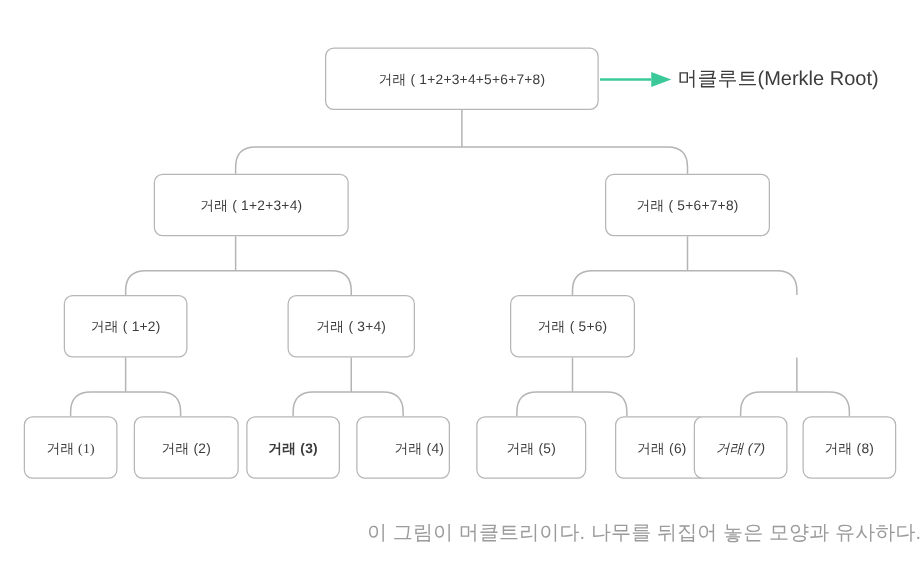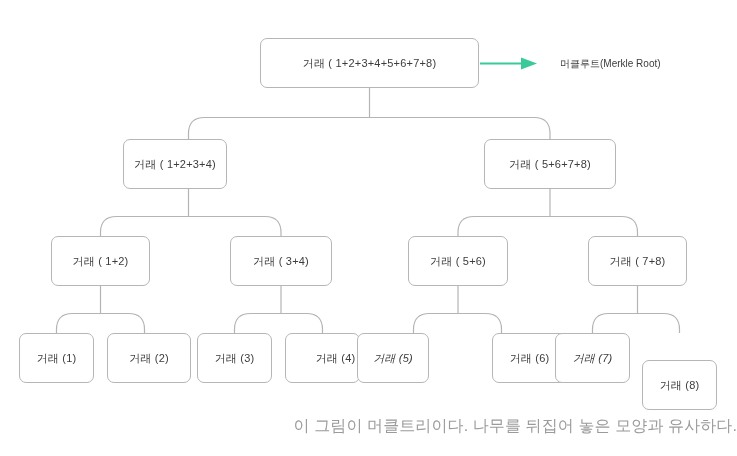--- a/index.html
+++ b/index.html
@@ -43,42 +43,42 @@
     border-radius: 7px;
     display: flex;
     align-items: center;
     justify-content: center;
     font-size: 11px;
     color: var(--node-text, #3c3c3c);
     white-space: nowrap;
     letter-spacing: 0.2px;
   }
   .n-root  { left: 260px; top: 38px;  width: 219px; }
-  .n-l2-a  { left: 123px; top: 139px; width: 104px; }
+  .n-l2-a  { left: 123px; top: 139px; width: 156px; }
   .n-l2-b  { left: 484px; top: 139px; width: 132px; }
   .n-l3-a  { left: 51px;  top: 236px; width: 99px;  }
   .n-l3-b  { left: 230px; top: 236px; width: 102px; text-align: center; }
   .n-l3-c  { left: 408px; top: 236px; width: 100px; }
   .n-l3-d  { left: 588px; top: 236px; width: 99px;  }
-  .n-l4-1  { left: 19px;  top: 333px; width: 75px;  }
+  .n-l4-1  { left: 19px;  top: 333px; width: 75px; font-family: Liberation Serif, serif;  }
   .n-l4-2  { left: 107px; top: 333px; width: 84px;  }
-  .n-l4-3  { left: 197px; top: 333px; width: 75px;  }
+  .n-l4-3  { left: 197px; top: 333px; width: 75px; font-weight: bold;  }
   .n-l4-4  { left: 285px; top: 333px; width: 75px; padding-left: 26px;  }
-  .n-l4-5  { left: 357px; top: 333px; width: 72px; font-style: italic;  }
+  .n-l4-5  { left: 381px; top: 333px; width: 88px;  }
   .n-l4-6  { left: 464px; top: 333px; width: 75px; margin-left: 28px;  }
   .n-l4-7  { left: 555px; top: 333px; width: 75px; font-style: italic;  }
-  .n-l4-8  { left: 642px; top: 333px; width: 75px; margin-top: 27px;  }
+  .n-l4-8  { left: 642px; top: 333px; width: 75px;  }
   .root-annotation {
     position: absolute;
-    left: 560px;
+    left: 542px;
     top: 52px;
     height: 23px;
     display: flex;
     align-items: center;
-    font-size: 10px;
+    font-size: 16px;
     font-weight: 500;
     color: var(--node-text, #3c3c3c);
     white-space: nowrap;
   }
   .caption {
     position: absolute;
     left: 0;
     top: 416px;
     width: 737px;
     text-align: right;
@@ -119,21 +119,20 @@
 
   <div class="node n-root">거래 ( 1+2+3+4+5+6+7+8)</div>
   <div class="root-annotation">머클루트(Merkle Root)</div>
 
   <div class="node n-l2-a">거래 ( 1+2+3+4)</div>
   <div class="node n-l2-b">거래 ( 5+6+7+8)</div>
 
   <div class="node n-l3-a">거래 ( 1+2)</div>
   <div class="node n-l3-b">거래 ( 3+4)</div>
   <div class="node n-l3-c">거래 ( 5+6)</div>
-  <div class="node n-l3-d">거래 ( 7+8)</div>
 
   <div class="node n-l4-1">거래 (1)</div>
   <div class="node n-l4-2">거래 (2)</div>
   <div class="node n-l4-3">거래 (3)</div>
   <div class="node n-l4-4">거래 (4)</div>
   <div class="node n-l4-5">거래 (5)</div>
   <div class="node n-l4-6">거래 (6)</div>
   <div class="node n-l4-7">거래 (7)</div>
   <div class="node n-l4-8">거래 (8)</div>
 

